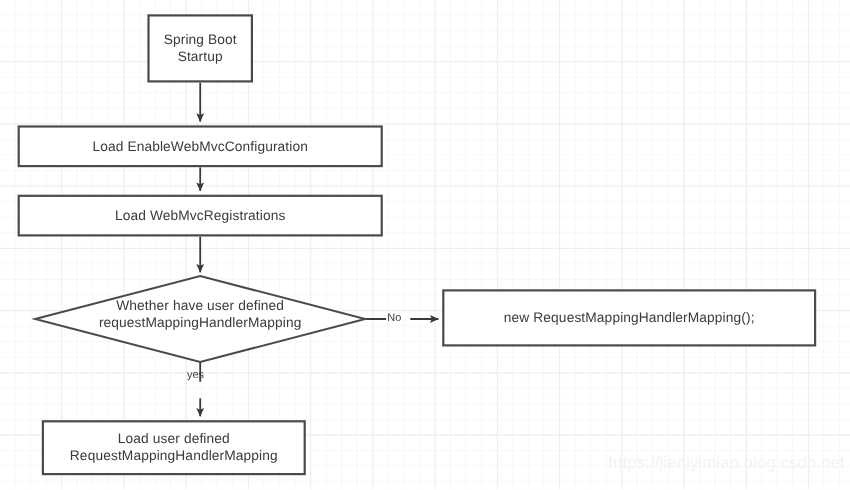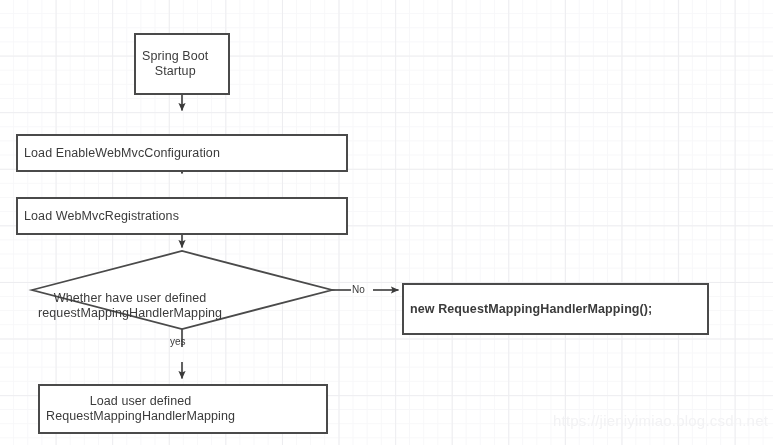--- a/index.html
+++ b/index.html
@@ -35,26 +35,26 @@
     top: 0;
     width: 773px;
     height: 445px;
     pointer-events: none;
   }
   .node {
     position: absolute;
     box-sizing: border-box;
     display: flex;
     align-items: center;
+    justify-content: center;
     text-align: center;
     color: #3b3b3b;
     font-size: 12.5px;
     line-height: 15px;
     letter-spacing: 0.1px;
-    margin-top: 20px;
   }
   .node.box {
     background: #ffffff;
     border: 2px solid #4a4a4a;
   }
   .node .label {
     white-space: pre-line;
     padding: 0 6px;
   }
   .node.diamond {
@@ -121,25 +121,25 @@
 
   <div class="node box" style="left:16px; top:114px; width:332px; height:38px;">
     <span class="label">Load EnableWebMvcConfiguration</span>
   </div>
 
   <div class="node diamond" style="left:32px; top:247px; width:300px; height:78px;">
     <span class="label">Whether have user defined
 requestMappingHandlerMapping</span>
   </div>
 
-  <div class="node box" style="left:402px; top:263px; width:307px; height:52px;font-weight:bold;">
+  <div class="node box" style="left:402px; top:263px; width:340px; height:52px;">
     <span class="label">new RequestMappingHandlerMapping();</span>
   </div>
 
-  <div class="node box" style="left:38px; top:364px; width:290px; height:50px;">
+  <div class="node box" style="left:38px; top:382px; width:240px; height:50px;">
     <span class="label">Load user defined
 RequestMappingHandlerMapping</span>
   </div>
 
   <div class="edge-label" style="left:352px; top:283px;">No</div>
 
   <div class="edge-label" style="left:170px; top:335px;">yes</div>
 
   <div class="watermark" style="left:553px; top:412px;">https://jieniyimiao.blog.csdn.net</div>
 

